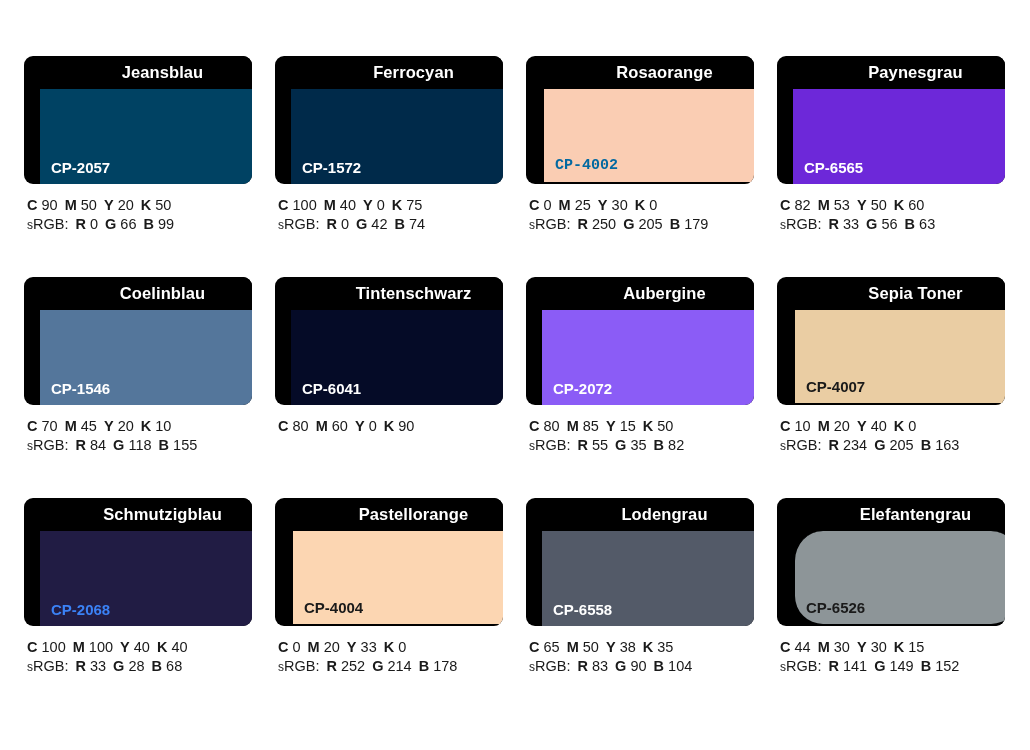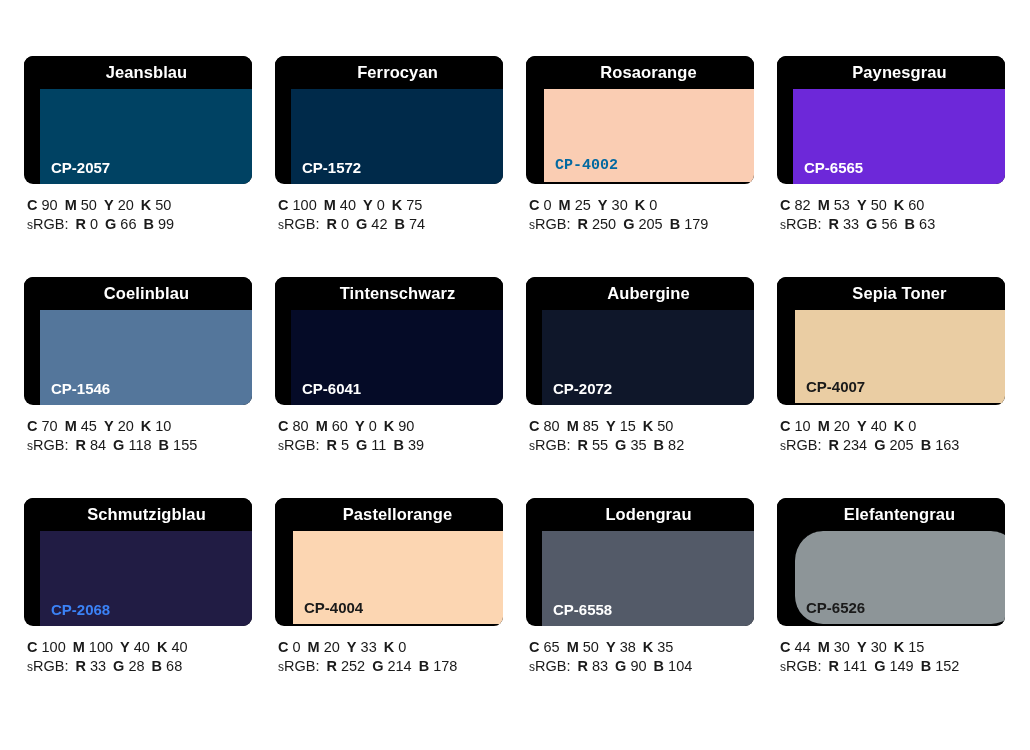--- a/index.html
+++ b/index.html
@@ -33,21 +33,21 @@
     position: relative;
     width: 228px;
     height: 128px;
     border-radius: 9px;
     overflow: hidden;
     background: #000000;
   }
 
   .card-header {
     position: absolute;
-    left: 0;
+    left: 16px;
     top: 0;
     width: 100%;
     height: 33px;
     background: #000000;
     color: #ffffff;
     display: flex;
     align-items: center;
     justify-content: center;
     box-sizing: border-box;
     padding-left: 17px;
@@ -196,26 +196,25 @@
       <div class="card-body">
         <div class="color-area" style="background: rgb(5, 11, 39);">
           <div class="color-code" style="color: rgb(255, 255, 255);">CP-6041</div>
         </div>
         <div class="card-header">
           <span class="card-title">Tintenschwarz</span>
         </div>
       </div>
       <div class="card-specs">
         <div class="spec-line"><span class="spec-pair"><span class="k">C</span> <span class="v">80</span></span><span class="spec-pair"><span class="k">M</span> <span class="v">60</span></span><span class="spec-pair"><span class="k">Y</span> <span class="v">0</span></span><span class="spec-pair"><span class="k">K</span> <span class="v">90</span></span></div>
-        <div class="spec-line"><span class="srgb-label"><span class="small-s">s</span><span>RGB:</span></span><span class="spec-pair"><span class="k">R</span> <span class="v">5</span></span><span class="spec-pair"><span class="k">G</span> <span class="v">11</span></span><span class="spec-pair"><span class="k">B</span> <span class="v">39</span></span></div>
-      </div>
-    </div>
-    <div class="swatch-card">
-      <div class="card-body">
-        <div class="color-area" style="background: #0f172a;">
+      </div>
+    </div>
+    <div class="swatch-card">
+      <div class="card-body">
+        <div class="color-area" style="background: #8b5cf6;">
           <div class="color-code" style="color: rgb(255, 255, 255);">CP-2072</div>
         </div>
         <div class="card-header">
           <span class="card-title">Aubergine</span>
         </div>
       </div>
       <div class="card-specs">
         <div class="spec-line"><span class="spec-pair"><span class="k">C</span> <span class="v">80</span></span><span class="spec-pair"><span class="k">M</span> <span class="v">85</span></span><span class="spec-pair"><span class="k">Y</span> <span class="v">15</span></span><span class="spec-pair"><span class="k">K</span> <span class="v">50</span></span></div>
         <div class="spec-line"><span class="srgb-label"><span class="small-s">s</span><span>RGB:</span></span><span class="spec-pair"><span class="k">R</span> <span class="v">55</span></span><span class="spec-pair"><span class="k">G</span> <span class="v">35</span></span><span class="spec-pair"><span class="k">B</span> <span class="v">82</span></span></div>
       </div>

